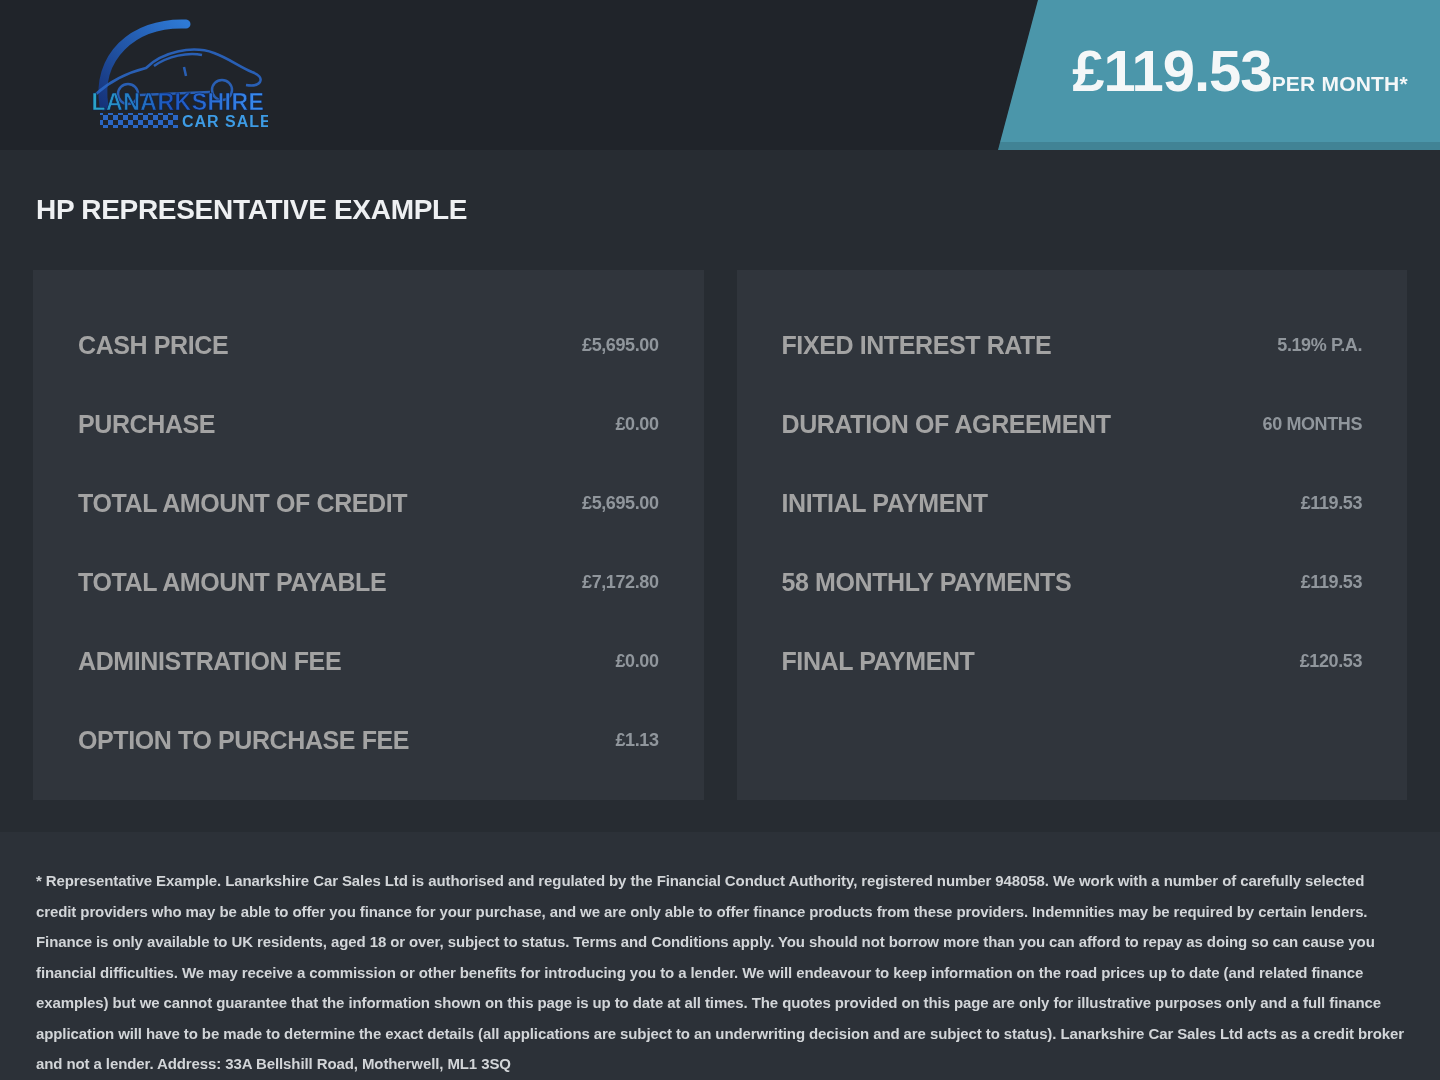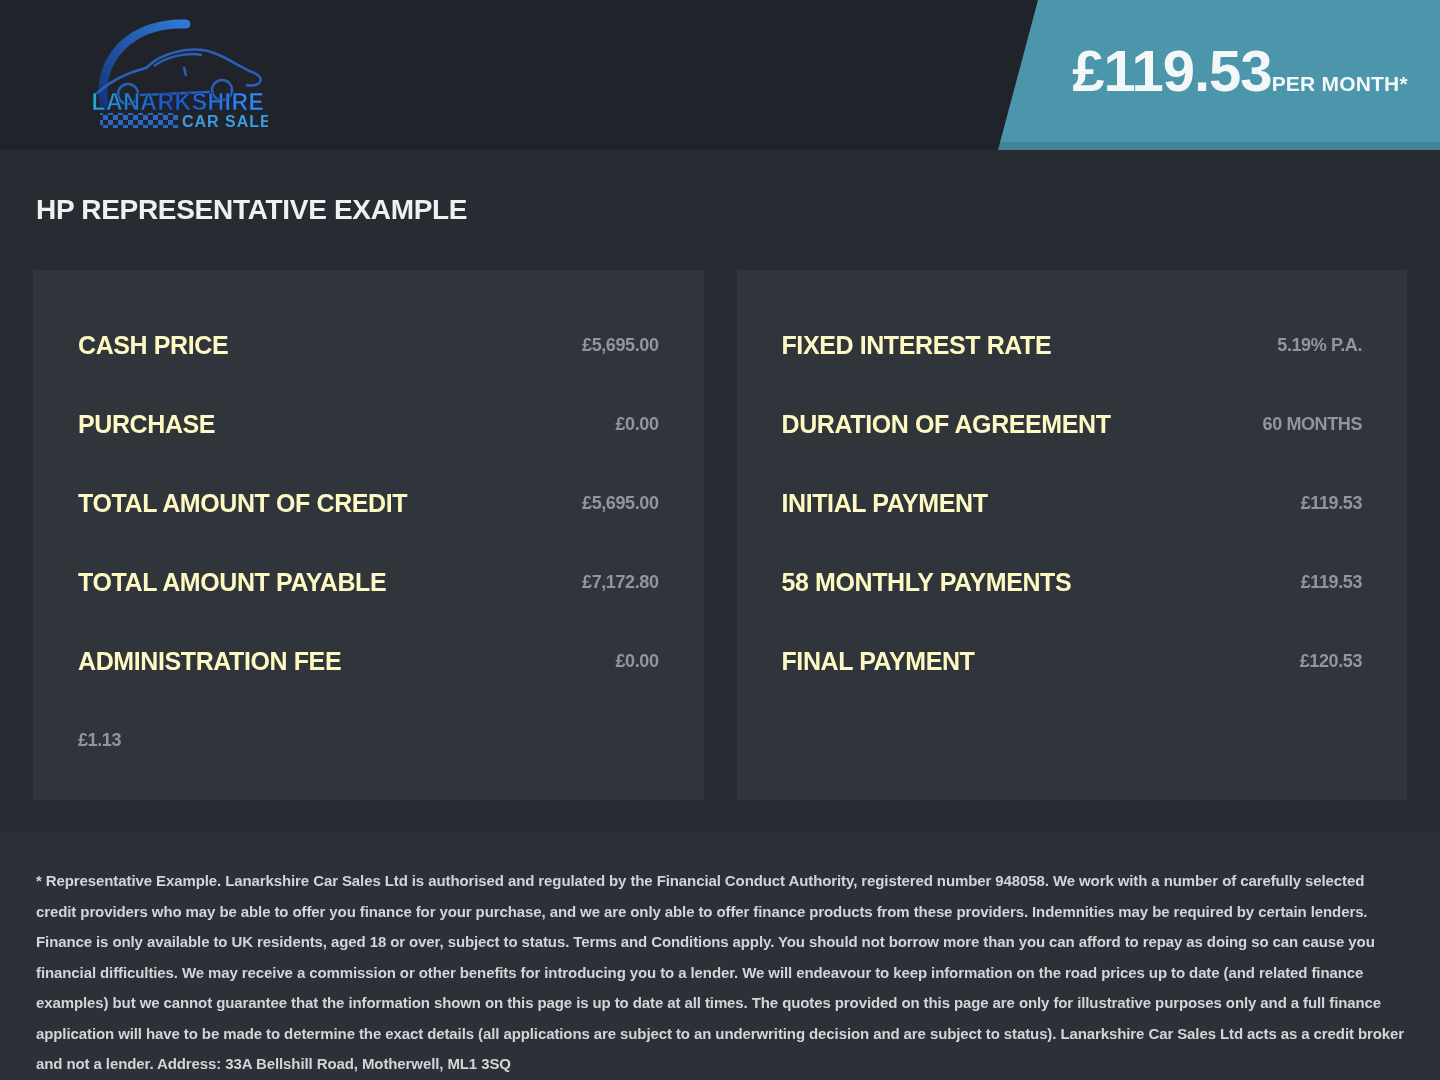--- a/index.html
+++ b/index.html
@@ -88,21 +88,21 @@
   .finance-row {
     height: 79px;
     display: flex;
     justify-content: space-between;
     align-items: center;
   }
   .finance-label {
     font-size: 25px;
     font-weight: bold;
     letter-spacing: -0.4px;
-    color: #fef9c3;
+    color: #a3a3a3;
     white-space: nowrap;
   }
   .finance-value {
     font-size: 18px;
     font-weight: bold;
     letter-spacing: -0.4px;
     color: #90969c;
     white-space: nowrap;
   }
 
@@ -183,20 +183,21 @@
     </div>
     <div class="finance-row">
       <span class="finance-label">TOTAL AMOUNT PAYABLE</span>
       <span class="finance-value">£7,172.80</span>
     </div>
     <div class="finance-row">
       <span class="finance-label">ADMINISTRATION FEE</span>
       <span class="finance-value">£0.00</span>
     </div>
     <div class="finance-row">
+      <span class="finance-label">OPTION TO PURCHASE FEE</span>
       <span class="finance-value">£1.13</span>
     </div>
   </div>
 
   <div class="panel">
     <div class="finance-row">
       <span class="finance-label">FIXED INTEREST RATE</span>
       <span class="finance-value">5.19% P.A.</span>
     </div>
     <div class="finance-row">

